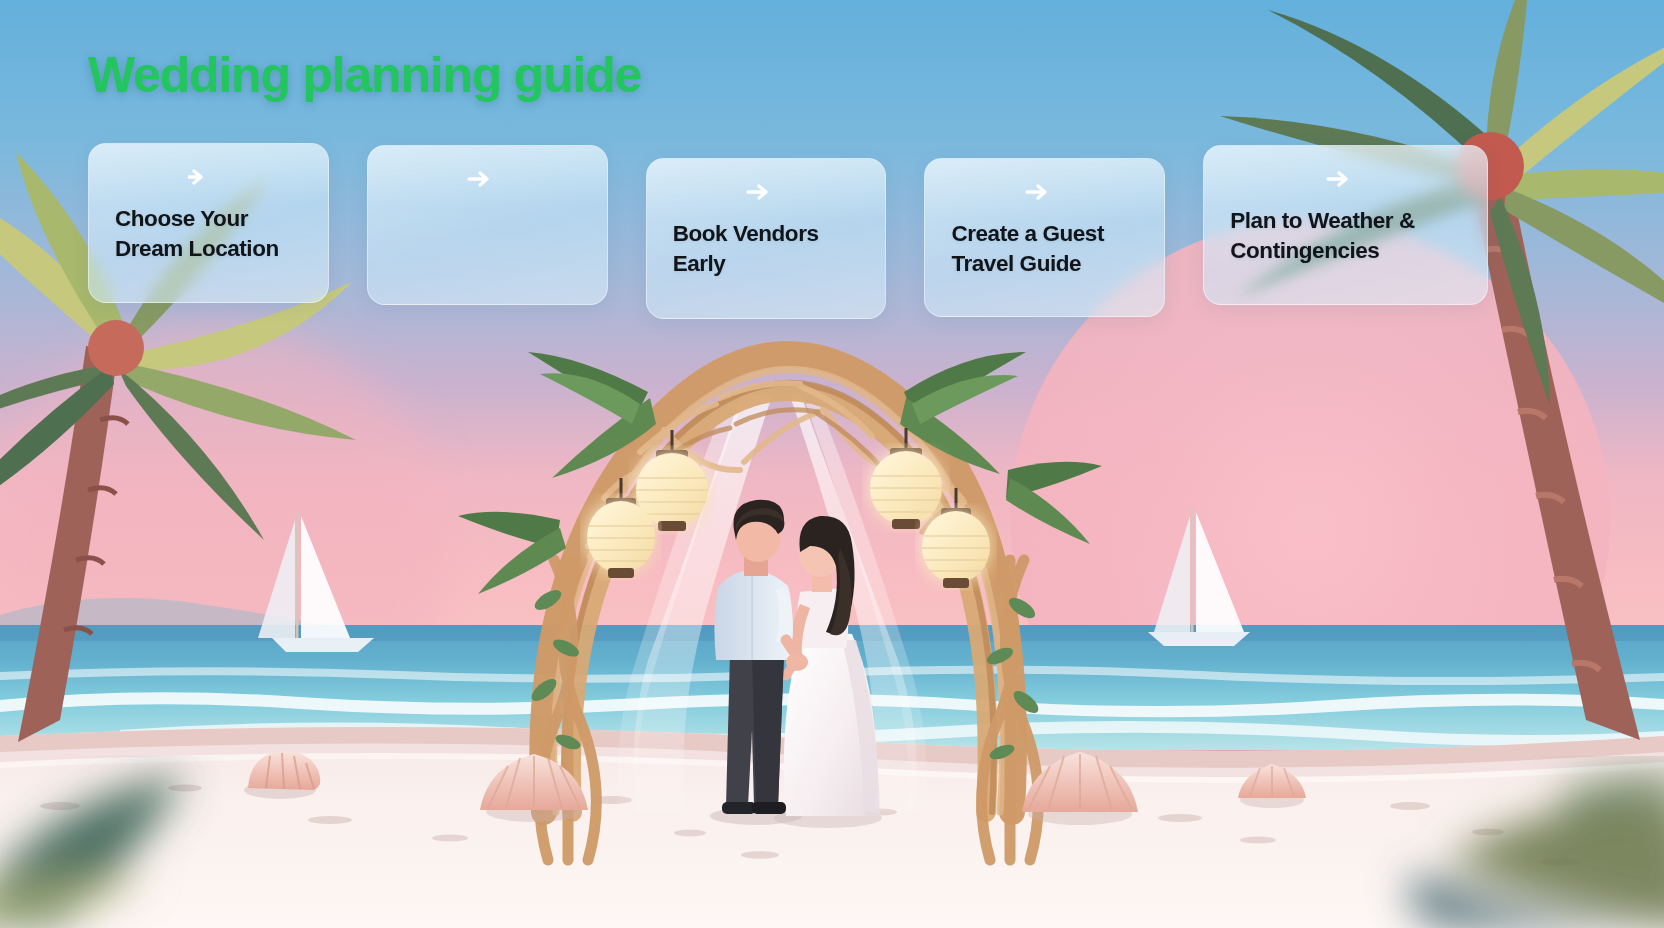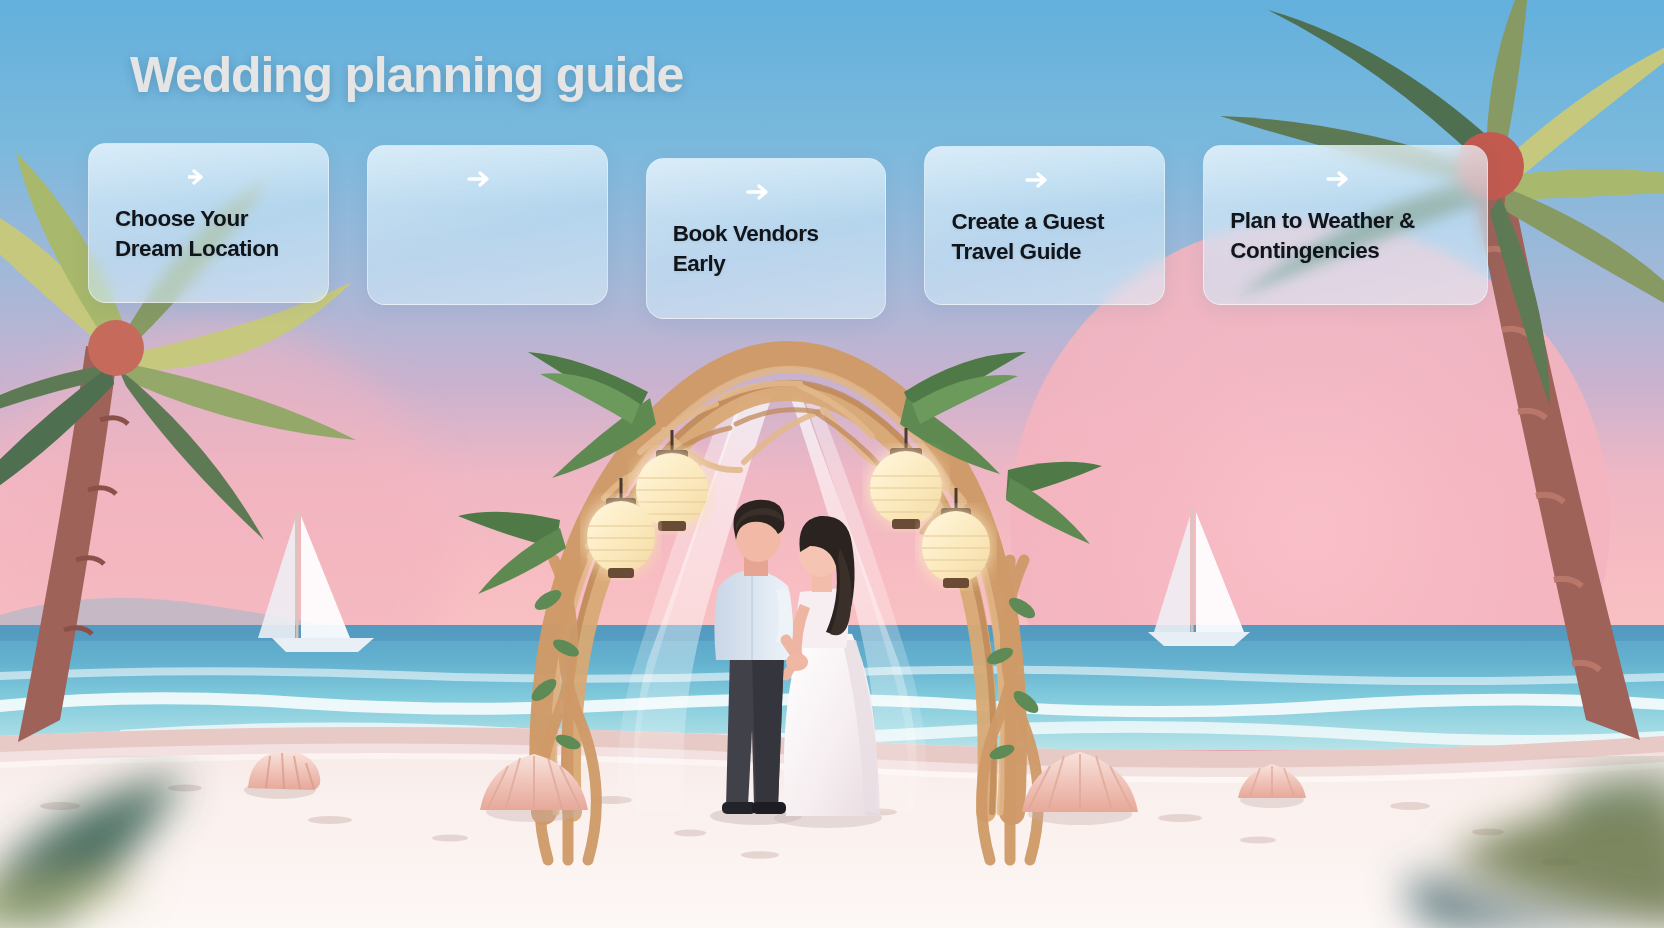--- a/index.html
+++ b/index.html
@@ -24,24 +24,23 @@
     pointer-events:none;
   }
   #ui > * { pointer-events:auto; }
 
   #page-title {
     position:absolute;
     left:88px; top:46px;
     font-size:50px;
     font-weight:bold;
     letter-spacing:-1.2px;
-    color:#e5e5e5;
+    color:#22c55e;
     text-shadow:0 2px 10px rgba(40,80,110,.30);
     white-space:nowrap;
-    margin-left:42px;
   }
 
   #card-row {
     position:absolute;
     left:88px; top:143px;
     width:1400px; height:175px;
     display:flex;
     gap:38px;
     align-items:flex-start;
   }
@@ -79,21 +78,21 @@
     letter-spacing:-.45px;
     color:#111418;
     text-shadow:0 1px 3px rgba(120,150,175,.26);
     white-space:pre-line;
   }
 
   
   .step-card.c0 { width:249px; height:160px; }
   .step-card.c1 { width:249px; height:160px; margin-top:2px;}
   .step-card.c2 { width:249px; height:161px; margin-top:15px;}
-  .step-card.c3 { width:249px; height:159px; margin-top:3px;}
+  .step-card.c3 { width:249px; height:159px; margin-top:15px;}
   .step-card.c4 { width:295px; height:160px; margin-top:2px;}
 
   
   .step-card.c0 .card-arrow { overflow:hidden; }
   .step-card.c0 .card-arrow svg { margin-left:-7px; }
 </style>
 </head>
 <body>
 
 <div id="stage">

